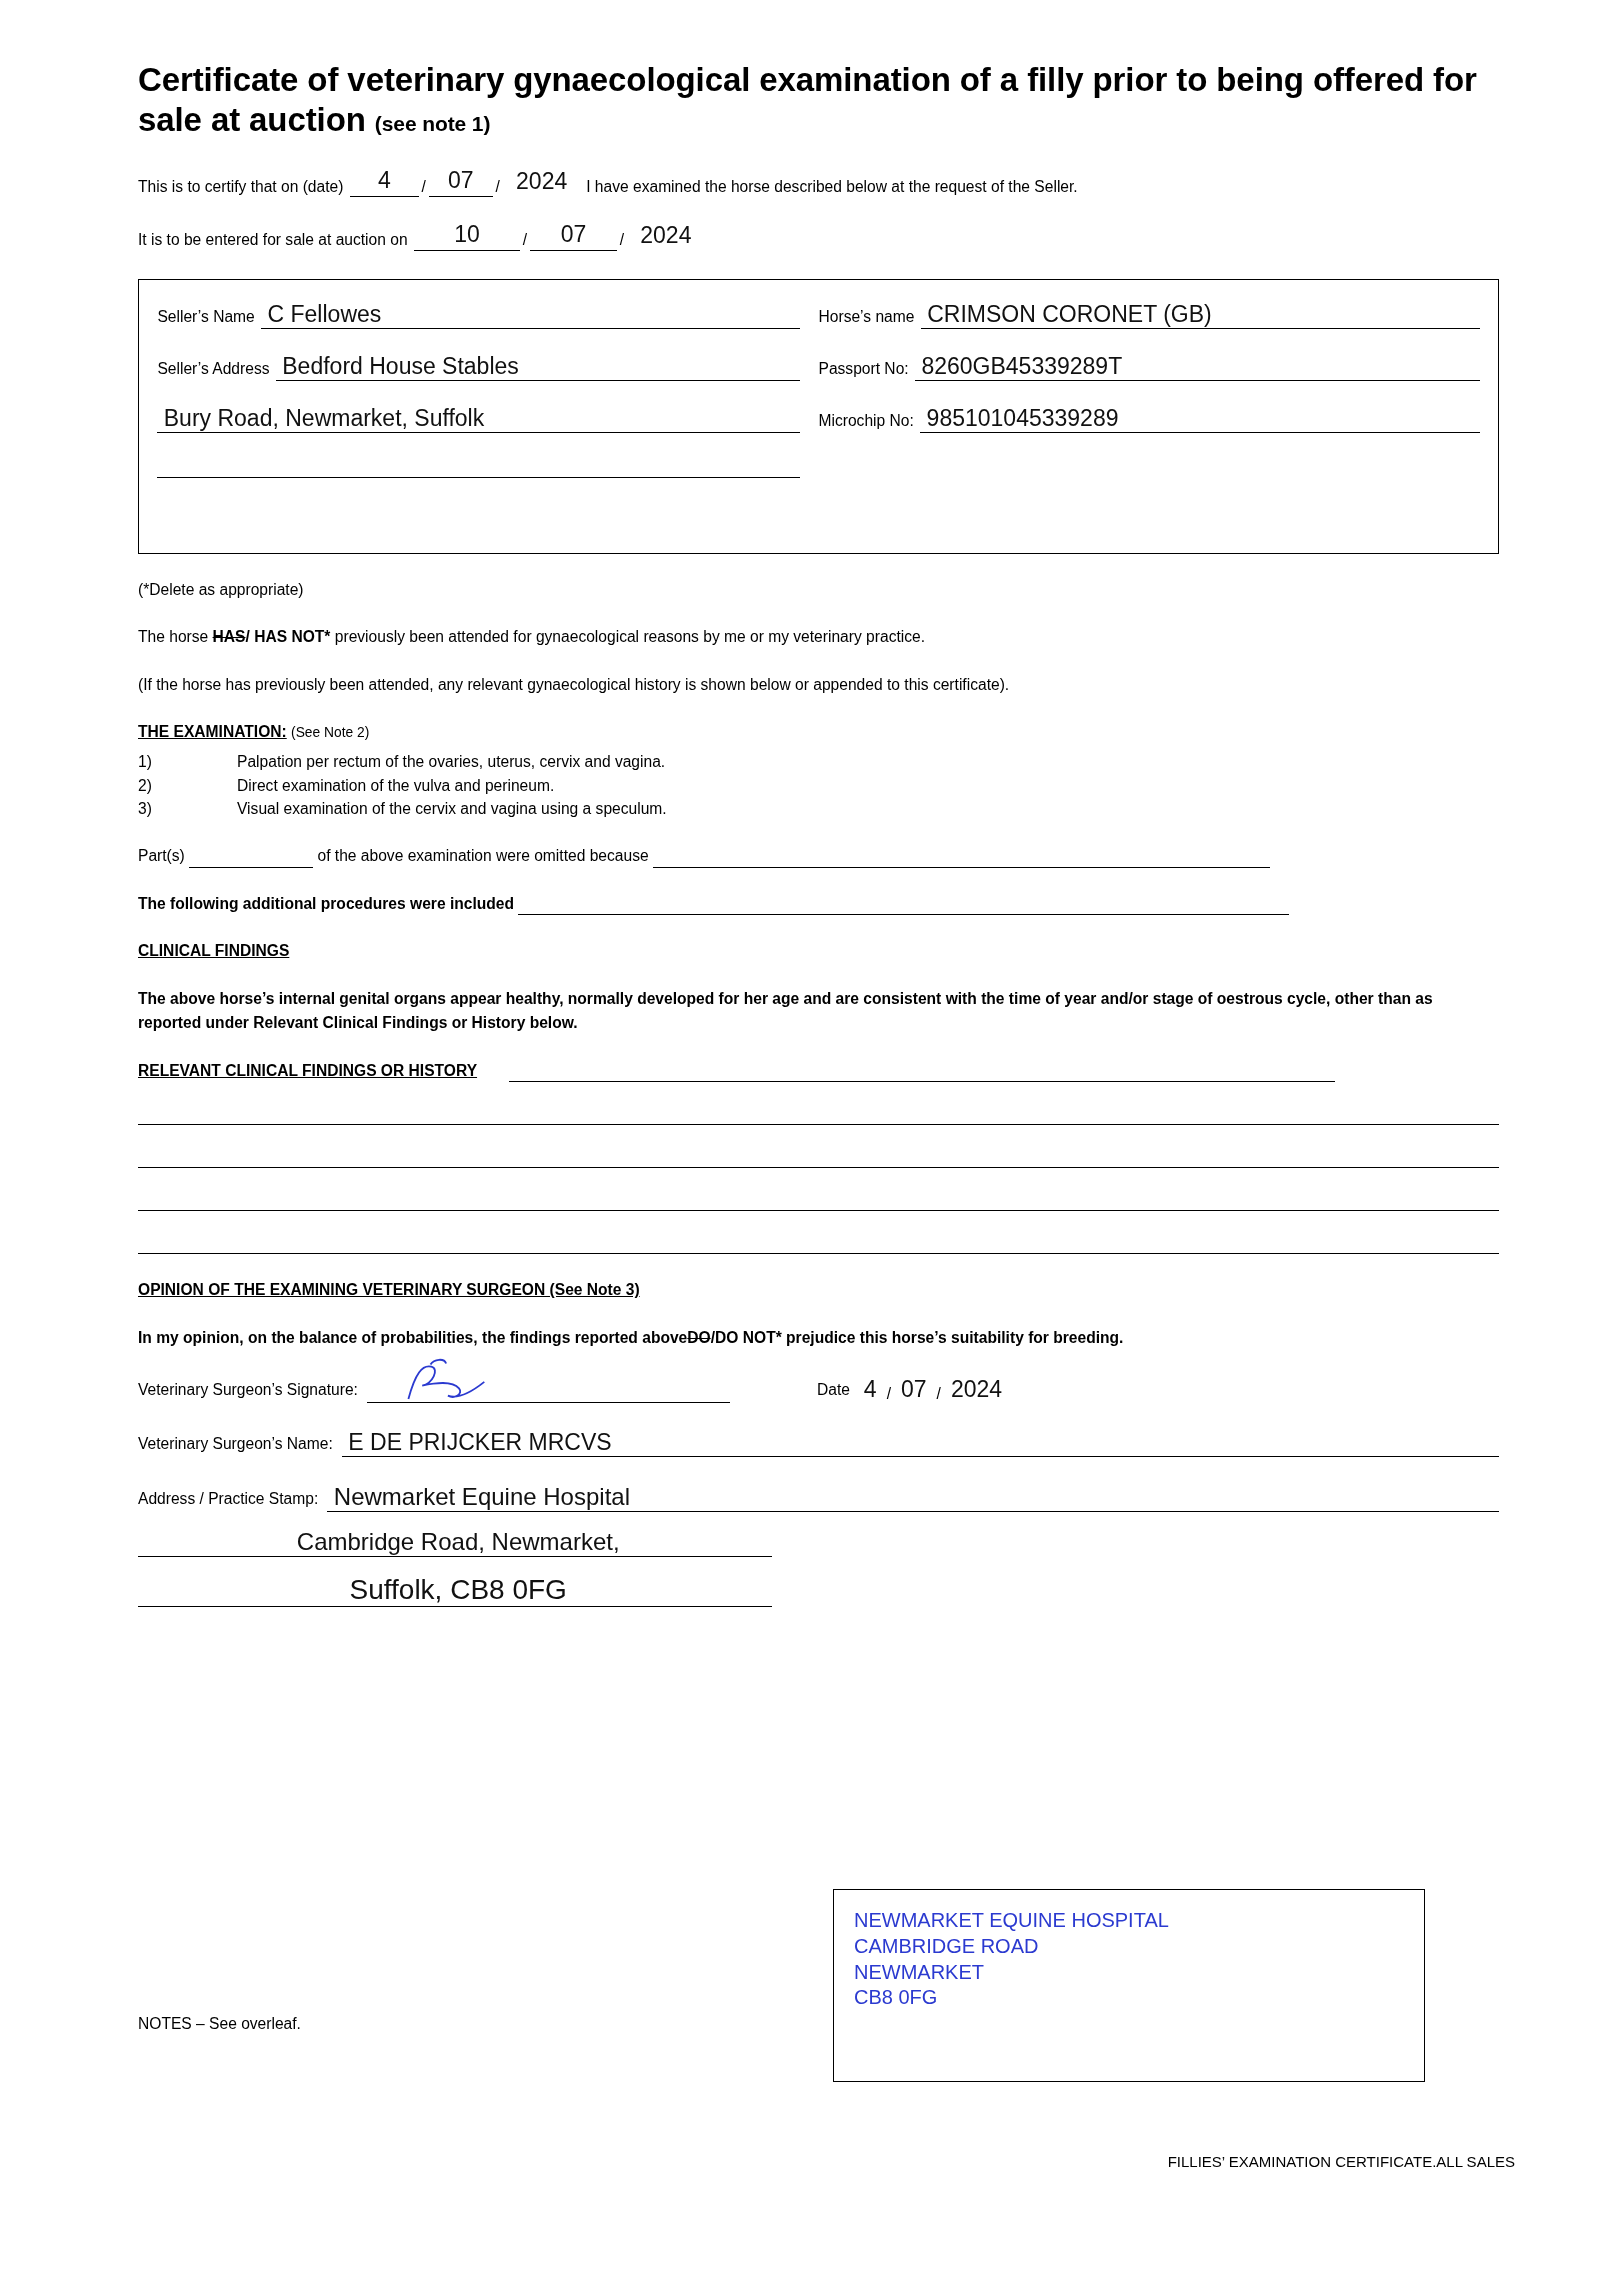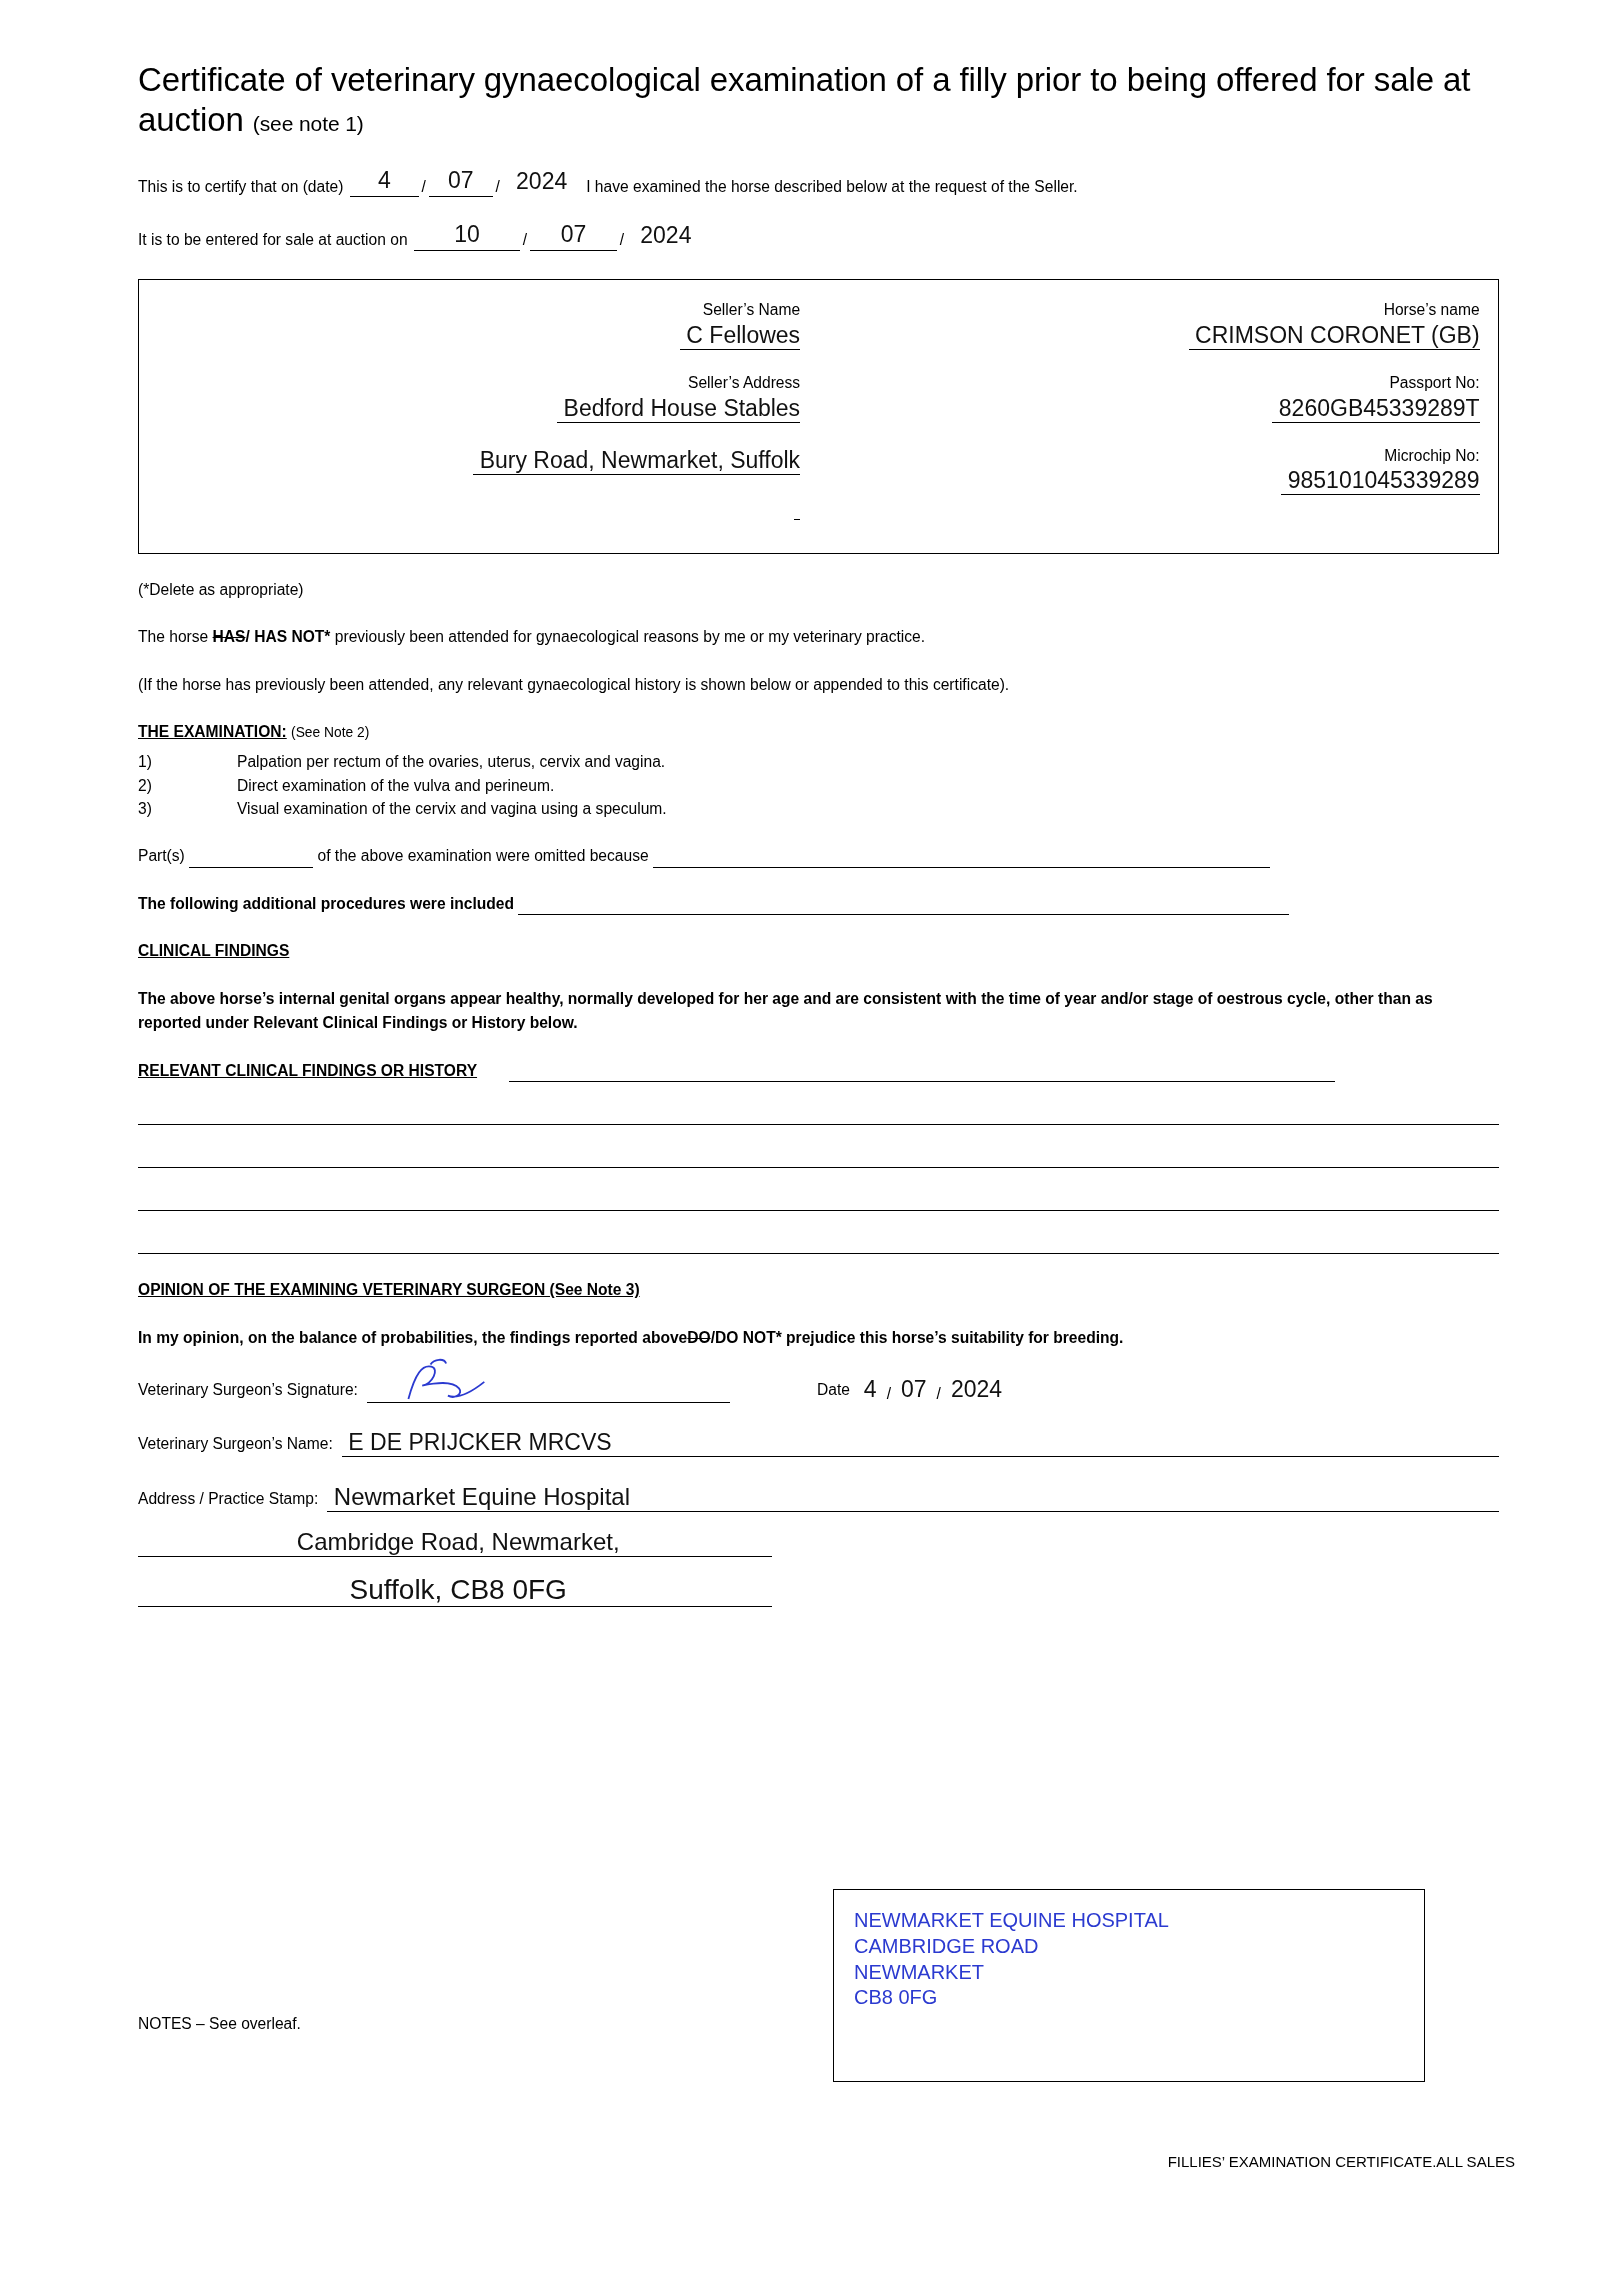--- a/index.html
+++ b/index.html
@@ -15,21 +15,21 @@
     position: relative;
     width: 1623px;
     height: 2295px;
     background: #ffffff;
     box-sizing: border-box;
     padding: 60px 124px 0 138px;
   }
   
   .title {
     font-size: 33px;
-    font-weight: normal;
+    font-weight: bold;
     line-height: 1.22;
     letter-spacing: -0.1px;
     margin: 0 0 8px 0;
   }
   .title .note {
     font-size: 21px;
   }
   
   .hand {
     font-family: "Liberation Sans", sans-serif;
@@ -74,21 +74,20 @@
     display: flex;
     padding: 21px 18.4px 0 18.4px;
   }
   .col-left { width: 50%; box-sizing: border-box; padding-right: 18.4px;}
   .col-right { width: 50%; box-sizing: border-box; }
   .field-row {
     display: flex;
     align-items: flex-end;
     margin-bottom: 24px;
     white-space: nowrap;
-    flex-direction: column;
   }
   .field-label {
     font-size: 15.6px;
     padding-bottom: 2.8px;
   }
   .field-line {
     flex: 1;
     border-bottom: 0.9px solid #000;
     margin-left: 6.4px;
     padding-left: 6.4px;

